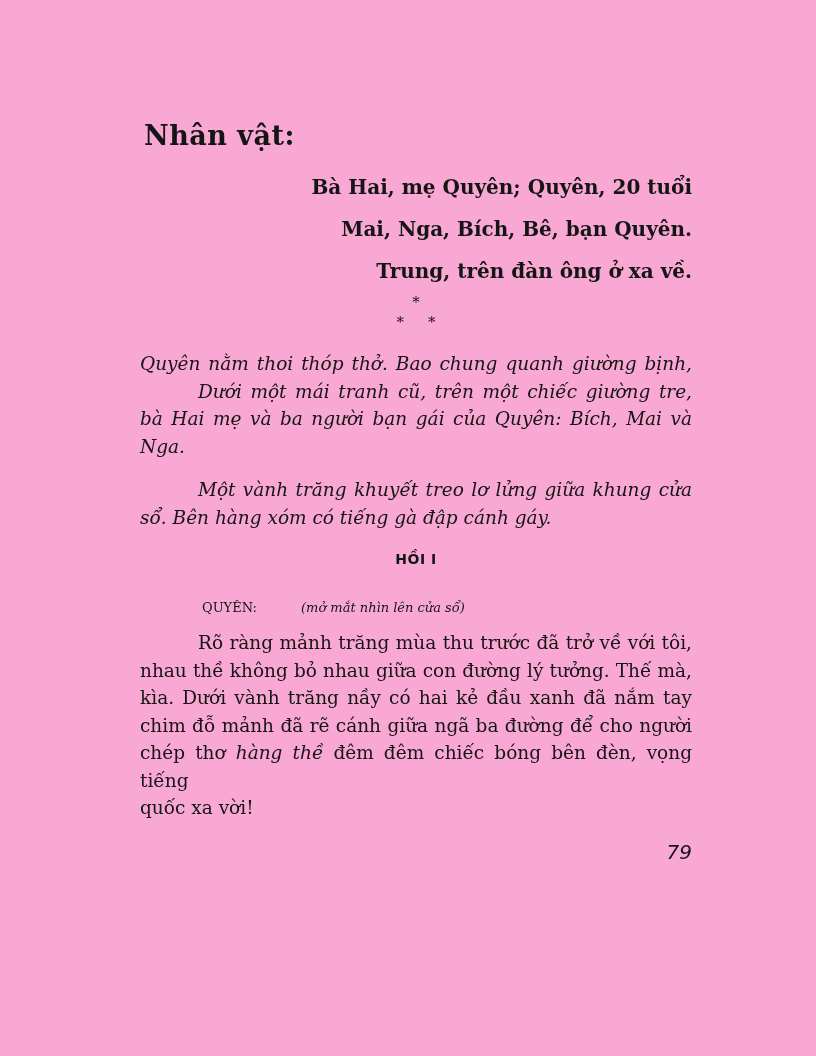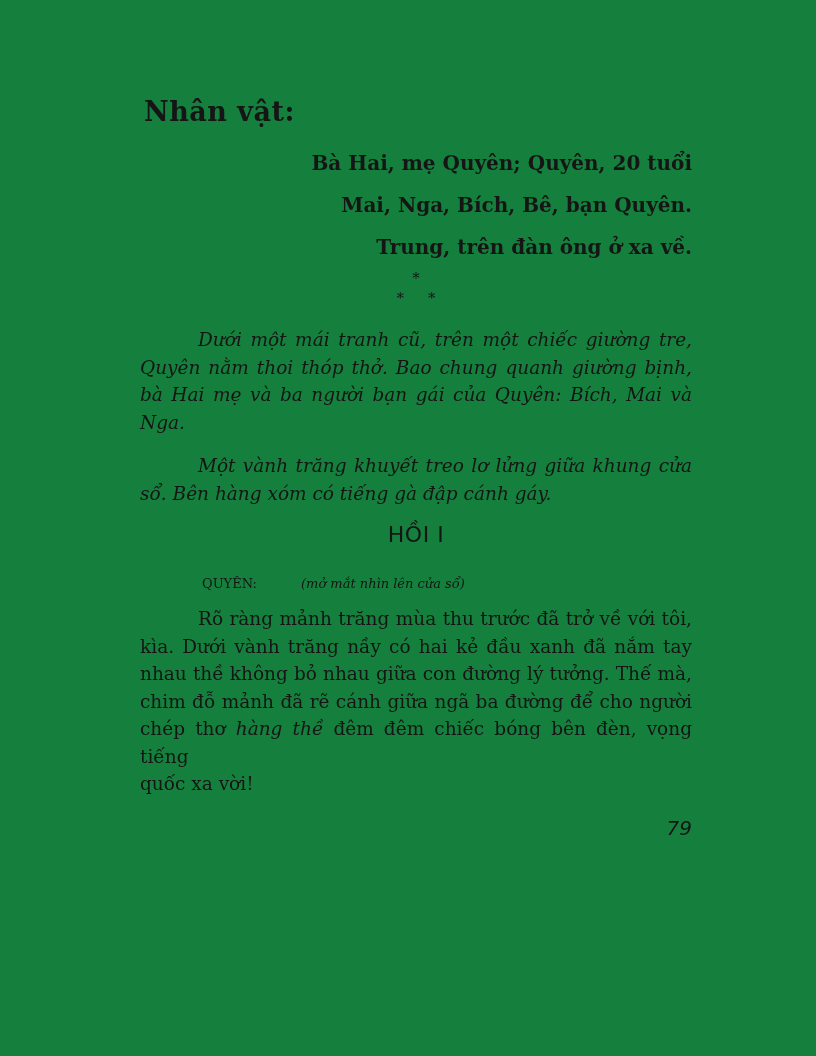--- a/index.html
+++ b/index.html
@@ -2,24 +2,24 @@
 <html><head>
 <meta charset="utf-8">
 <style>
   html, body { margin: 0; padding: 0; background: #ffffff; }
 
   .page {
     position: relative;
     width: 816px;
     height: 1056px;
     box-sizing: border-box;
-    background: #15803d;
+    background: #f9a8d4;
     color: #151515;
     font-family: "DejaVu Serif", serif;
-    padding: 96px 124px 0 140px;
+    padding: 120px 124px 0 140px;
     overflow: hidden;
   }
 
   
   .cast-heading {
     margin: 0 0 14px 4px;
     font-size: 27px;
     line-height: 32px;
     font-weight: 700;
     letter-spacing: 0.5px;
@@ -60,23 +60,23 @@
   .para.italic { font-style: italic; }
   .para .em { font-style: italic; }
 
   .stage-dir-1 { margin-top: 18px; }
   .stage-dir-2 { margin-top: 16px; }
 
   
   .act-heading {
     margin: 15px 0 0 0;
     font-family: "DejaVu Sans", sans-serif;
-    font-size: 22px;
+    font-size: 14px;
     line-height: 26px;
-    font-weight: 400;
+    font-weight: 700;
     text-align: center;
     letter-spacing: 0.5px;
   }
 
   
   .speaker-line {
     margin-top: 22px;
     margin-left: 62px;
     display: flex;
     align-items: center;
@@ -116,42 +116,42 @@
     <div class="row1">
       <span>*</span>
     </div>
     <div class="row2">
       <span>*</span>
       <span>*</span>
     </div>
   </div>
 
   <div class="para italic indent stage-dir-1">
+      <div class="tline">Quyên nằm thoi thóp thở. Bao chung quanh giường bịnh,</div>
       <div class="tline first">Dưới một mái tranh cũ, trên một chiếc giường tre,</div>
-      <div class="tline">Quyên nằm thoi thóp thở. Bao chung quanh giường bịnh,</div>
       <div class="tline">bà Hai mẹ và ba người bạn gái của Quyên: Bích, Mai và</div>
       <div class="tline last">Nga.</div>
     </div>
 
   <div class="para italic indent stage-dir-2">
       <div class="tline first">Một vành trăng khuyết treo lơ lửng giữa khung cửa</div>
       <div class="tline last">sổ. Bên hàng xóm có tiếng gà đập cánh gáy.</div>
     </div>
 
   <h2 class="act-heading">HỒI I</h2>
 
   <div class="speaker-line">
     <span class="speaker">QUYÊN:</span>
     <span class="direction">(mở mắt nhìn lên cửa sổ)</span>
   </div>
 
   <div class="para indent dialogue">
       <div class="tline first">Rõ ràng mảnh trăng mùa thu trước đã trở về với tôi,</div>
+      <div class="tline">nhau thề không bỏ nhau giữa con đường lý tưởng. Thế mà,</div>
       <div class="tline">kìa. Dưới vành trăng nầy có hai kẻ đầu xanh đã nắm tay</div>
-      <div class="tline">nhau thề không bỏ nhau giữa con đường lý tưởng. Thế mà,</div>
       <div class="tline">chim đỗ mảnh đã rẽ cánh giữa ngã ba đường để cho người</div>
       <div class="tline"><span>chép thơ </span><span class="em">hàng thề</span><span> đêm đêm chiếc bóng bên đèn, vọng tiếng</span></div>
       <div class="tline last">quốc xa vời!</div>
     </div>
 
   <div class="page-number">79</div>
 
 </div>
 
 </body></html>

